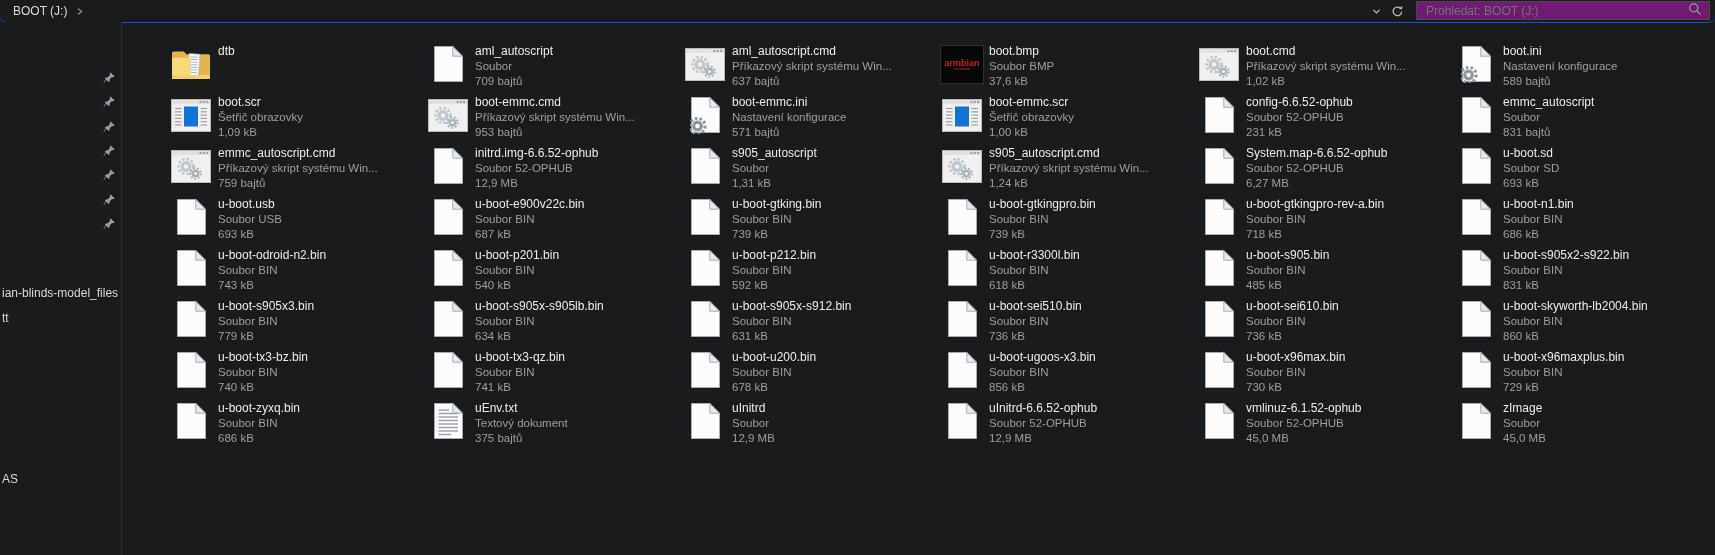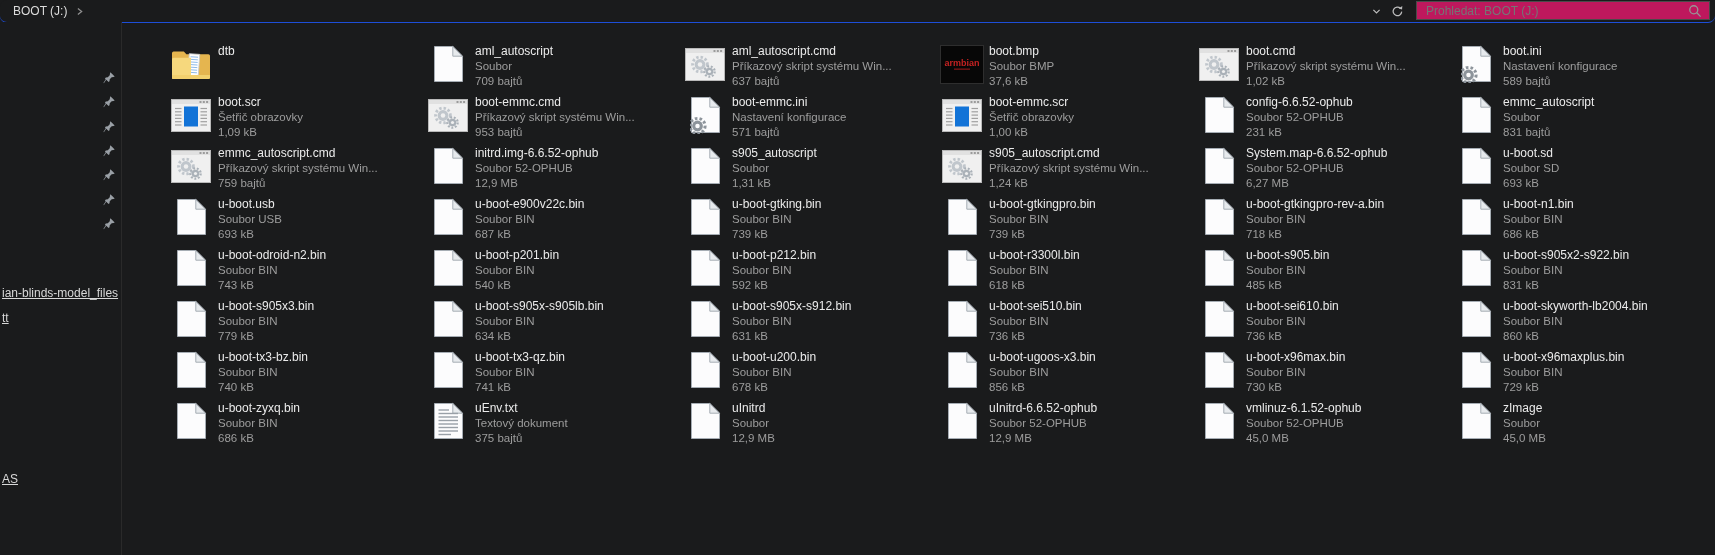--- a/index.html
+++ b/index.html
@@ -7,28 +7,28 @@
     position:relative;width:1715px;height:555px;overflow:hidden;
     background:#1a1b1c;color:#e9e9e9;
     font-family:"Liberation Sans",sans-serif;
   }
   
   .topbar{position:absolute;top:0;left:0;right:0;height:22px;background:#1a1b1c;border-bottom:1px solid #1d4ed8;border-radius:7px;}
   .crumbs{position:absolute;left:13px;top:0;height:22px;display:flex;align-items:center;gap:8px;font-size:12px;color:#dcdcdc;}
   .crumb-chev{display:flex;align-items:center;}
   .addr-btns{position:absolute;left:1366px;top:0;height:22px;display:flex;align-items:center;}
   .addr-btn{width:21px;height:22px;display:flex;align-items:center;justify-content:center;cursor:default;}
-  .searchbox{position:absolute;left:1416px;top:1px;width:294px;height:19px;background:#be185d;border:1px solid #4a4a4a;display:flex;align-items:center;box-sizing:border-box;}
+  .searchbox{position:absolute;left:1416px;top:1px;width:294px;height:19px;background:#701a75;border:1px solid #4a4a4a;display:flex;box-sizing:border-box;}
   .searchbox input{flex:1;min-width:0;background:transparent;border:none;outline:none;color:#cfcfcf;font:12px "Liberation Sans",sans-serif;padding:0 4px 0 9px;}
   .searchbox input::placeholder{color:#757575;opacity:1;}
   .search-glass{display:flex;margin-right:7px;}
   
   .sidebar{position:absolute;top:22px;left:0;width:122px;bottom:0;overflow:hidden;border-right:1px solid #2a2a2a;box-sizing:border-box;background:#1a1b1c;}
   .pin{position:absolute;left:103px;width:13px;height:13px;}
-  .side-label{position:absolute;left:2px;font-size:12px;color:#d8d8d8;white-space:nowrap;text-decoration:underline;}
+  .side-label{position:absolute;left:2px;font-size:12px;color:#d8d8d8;white-space:nowrap;}
   
   .filegrid{
     position:absolute;left:122px;top:22px;right:0;bottom:0;overflow:hidden;
     padding:20px 0 0 46px;display:grid;
     grid-template-columns:repeat(6,257px);grid-auto-rows:51px;align-content:start;
   }
   .tile{display:flex;align-items:flex-start;cursor:default;}
   .ficon{flex:0 0 46px;width:46px;height:44px;display:flex;align-items:center;justify-content:center;}
   .meta{margin-left:4px;margin-top:2px;min-width:0;}
   .fname{font-size:12px;line-height:15px;color:#ebebeb;white-space:nowrap;}

